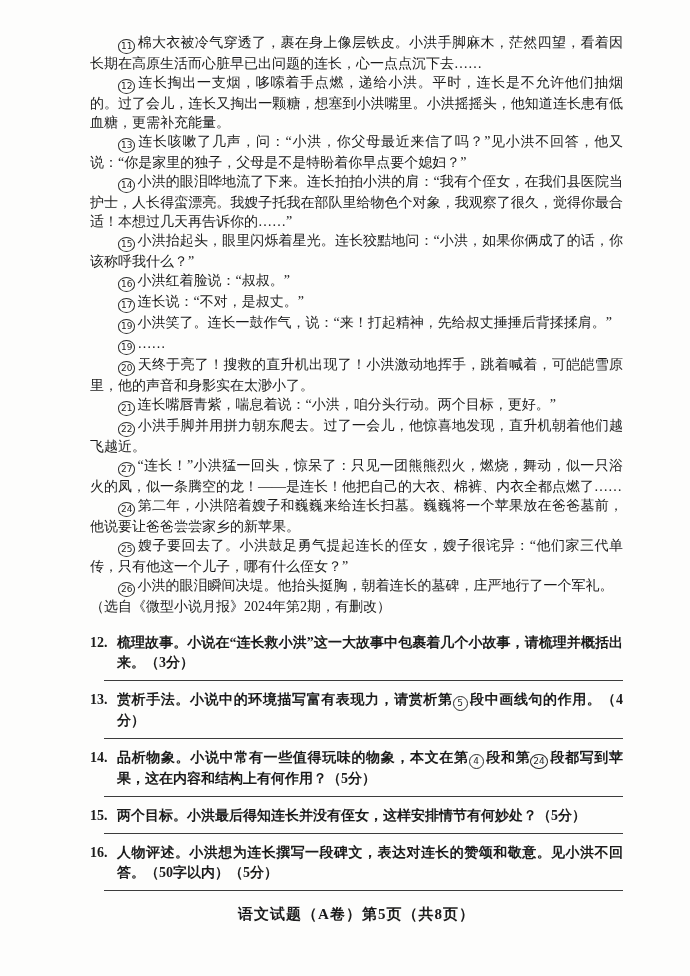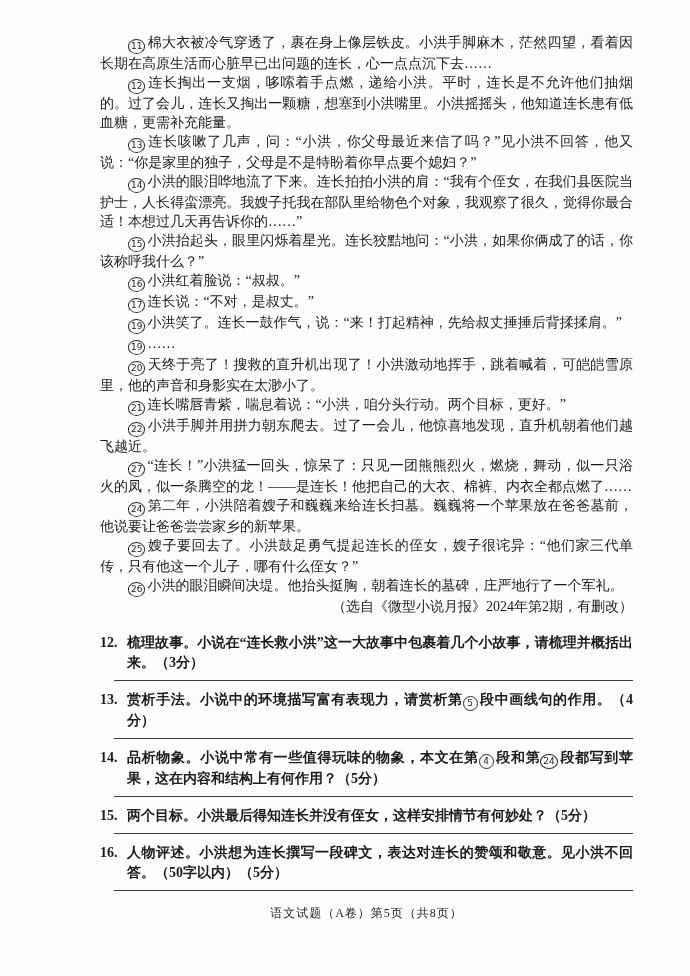--- a/index.html
+++ b/index.html
@@ -6,21 +6,21 @@
   .page{
     position:relative;
     width:690px;height:976px;
     background:#fdfdfc;
     overflow:hidden;
     font-family:"Liberation Serif","DejaVu Serif",serif;
     color:#1b1b1b;
   }
   .content{
     position:absolute;
-    left:100px;top:33px;
+    left:90px;top:33px;
     width:533px;
   }
   
   .para{
     margin:0;
     font-size:14px;
     line-height:19px;
     text-indent:2em;
     text-align:justify;
   }
@@ -35,21 +35,21 @@
     line-height:13px;
     text-align:center;
     text-indent:0;
     vertical-align:-2px;
     margin-right:2px;
     font-family:"DejaVu Sans","Liberation Sans",sans-serif;
   }
   .citation{
     font-size:14px;
     line-height:19px;
-    text-align:right;
+    text-align:left;
     margin:0;
   }
   
   .questions{margin-top:17px;}
   .q{
     display:flex;
     font-size:14px;
     line-height:20px;
     font-weight:600;
     margin:0 0 7px 0;
@@ -58,24 +58,24 @@
   .qnum{flex:none;width:27px;}
   .qtext{flex:1;}
   .q .circ{font-weight:normal;}
   .ans-line{
     height:0;
     border-top:1.5px solid #3c3c3c;
     margin:0 0 9px 14px;
   }
   .footer{
     text-align:center;
-    font-size:12px;
+    font-size:15px;
     letter-spacing:1px;
     margin-top:14px;
-    font-weight:normal;
+    font-weight:bold;
   }
 </style>
 </head>
 <body>
 
 <div class="page">
   <div class="content">
 
     <div class="story">
         <p class="para"><span class="circ">11</span>棉大衣被冷气穿透了，裹在身上像层铁皮。小洪手脚麻木，茫然四望，看着因长期在高原生活而心脏早已出问题的连长，心一点点沉下去……</p>

